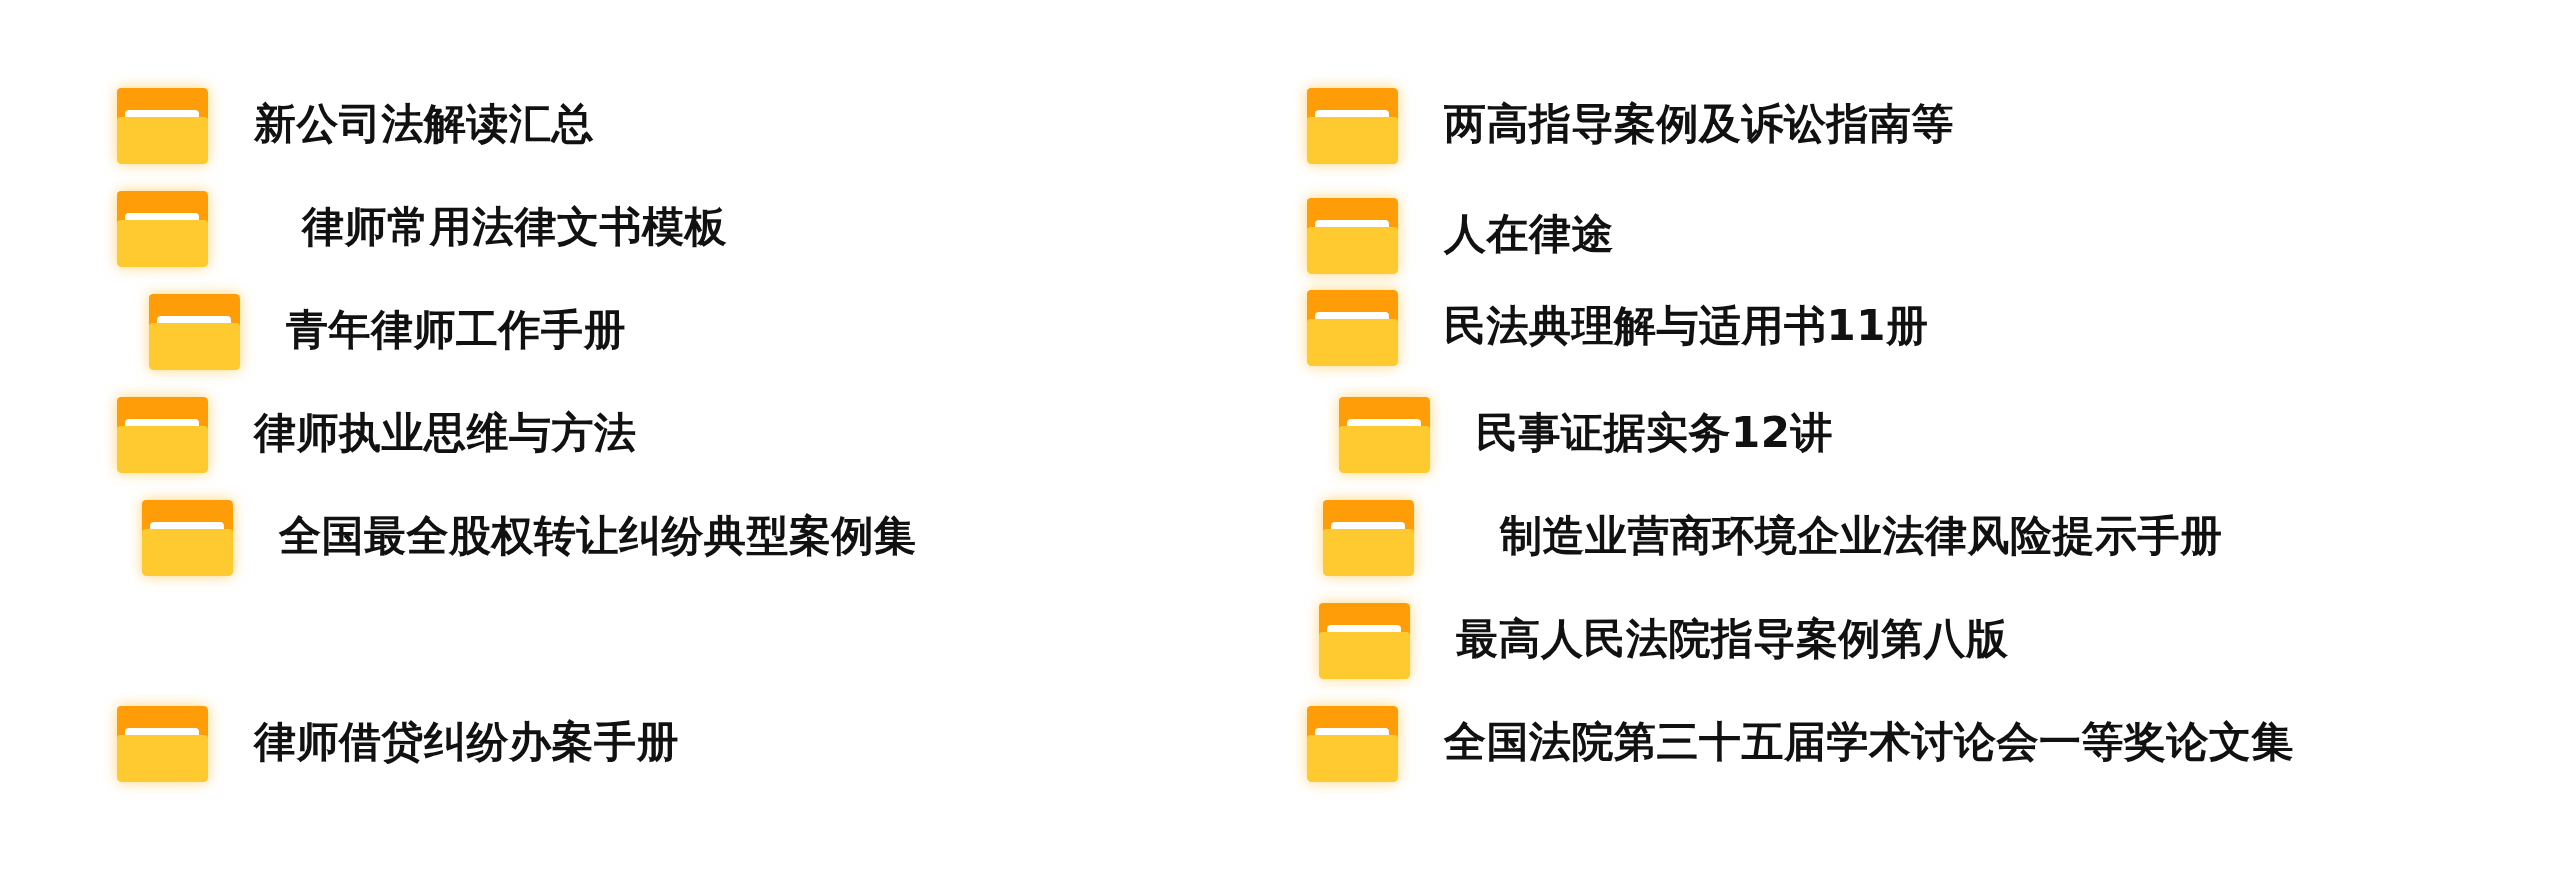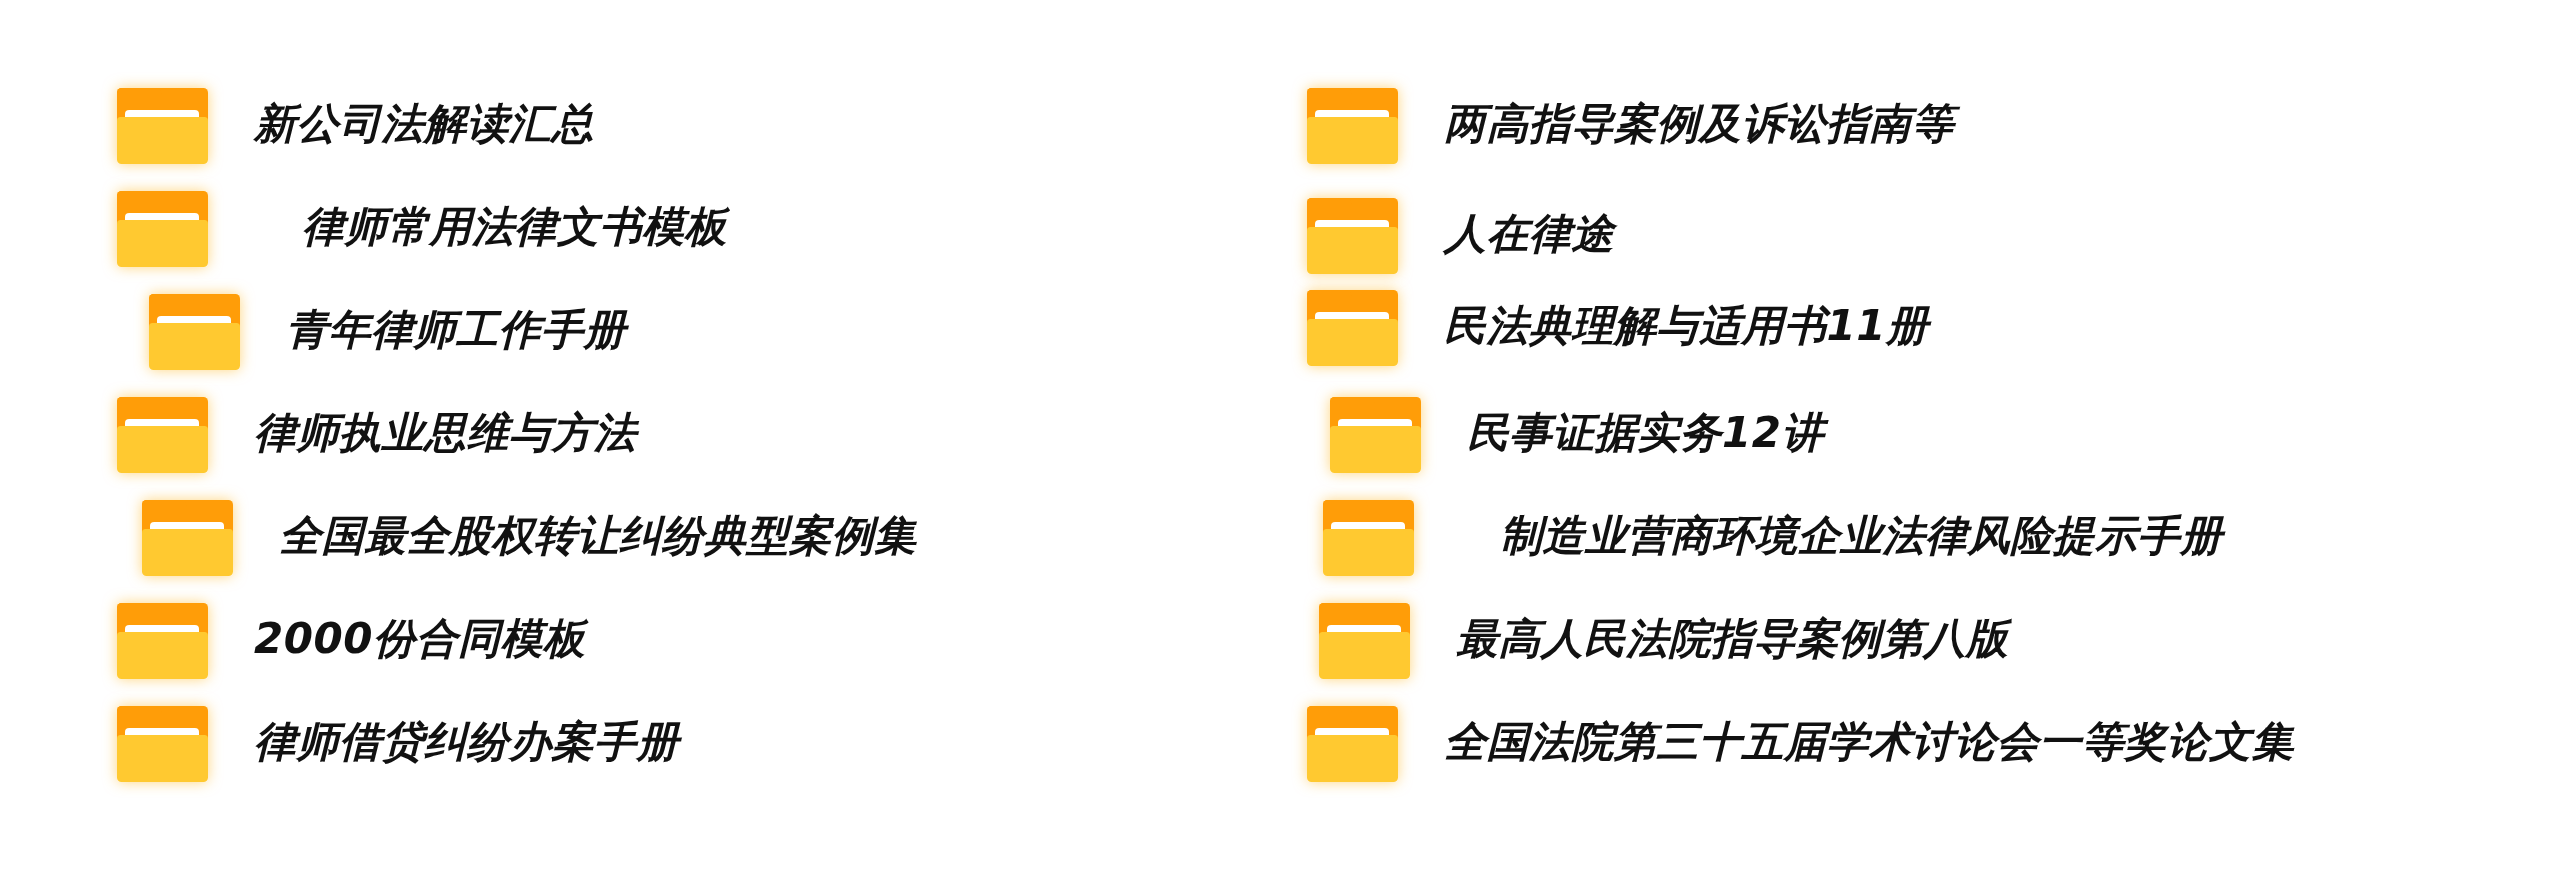--- a/index.html
+++ b/index.html
@@ -32,21 +32,20 @@
   .folder-column.col-left  { width: 1307px; }
   .folder-column.col-right { width: 1462px; }
 
   .folder-row {
     position: absolute;
     display: flex;
     flex-direction: row;
     align-items: center;
     height: 78px;
     white-space: nowrap;
-    font-style: italic;
   }
 
   
   .folder-icon {
     position: relative;
     width: 91px;
     height: 78px;
     flex: 0 0 91px;
     filter: drop-shadow(0 0 6.7px rgba(255, 178, 20, 0.55));
   }
@@ -152,29 +151,20 @@
     <div class="folder-row" style="left:117px; top:498px;padding-left:25px;">
       <span class="folder-icon">
         <span class="fi-back"></span>
         <span class="fi-tab"></span>
         <span class="fi-paper"></span>
         <span class="fi-front"></span>
       </span>
       <span class="folder-label">全国最全股权转让纠纷典型案例集</span>
     </div>
 
-    <div class="folder-row" style="left:117px; top:601px;">
-      <span class="folder-icon">
-        <span class="fi-back"></span>
-        <span class="fi-tab"></span>
-        <span class="fi-paper"></span>
-        <span class="fi-front"></span>
-      </span>
-      <span class="folder-label">2000份合同模板</span>
-    </div>
 
     <div class="folder-row" style="left:117px; top:704px;">
       <span class="folder-icon">
         <span class="fi-back"></span>
         <span class="fi-tab"></span>
         <span class="fi-paper"></span>
         <span class="fi-front"></span>
       </span>
       <span class="folder-label">律师借贷纠纷办案手册</span>
     </div>
@@ -206,21 +196,21 @@
     <div class="folder-row" style="left:0px; top:288px;">
       <span class="folder-icon">
         <span class="fi-back"></span>
         <span class="fi-tab"></span>
         <span class="fi-paper"></span>
         <span class="fi-front"></span>
       </span>
       <span class="folder-label">民法典理解与适用书11册</span>
     </div>
 
-    <div class="folder-row" style="left:3px; top:395px;padding-left:20px;">
+    <div class="folder-row" style="left:12px; top:395px;padding-left:20px;">
       <span class="folder-icon">
         <span class="fi-back"></span>
         <span class="fi-tab"></span>
         <span class="fi-paper"></span>
         <span class="fi-front"></span>
       </span>
       <span class="folder-label">民事证据实务12讲</span>
     </div>
 
     <div class="folder-row" style="left:16px; top:498px;gap:40px;">

